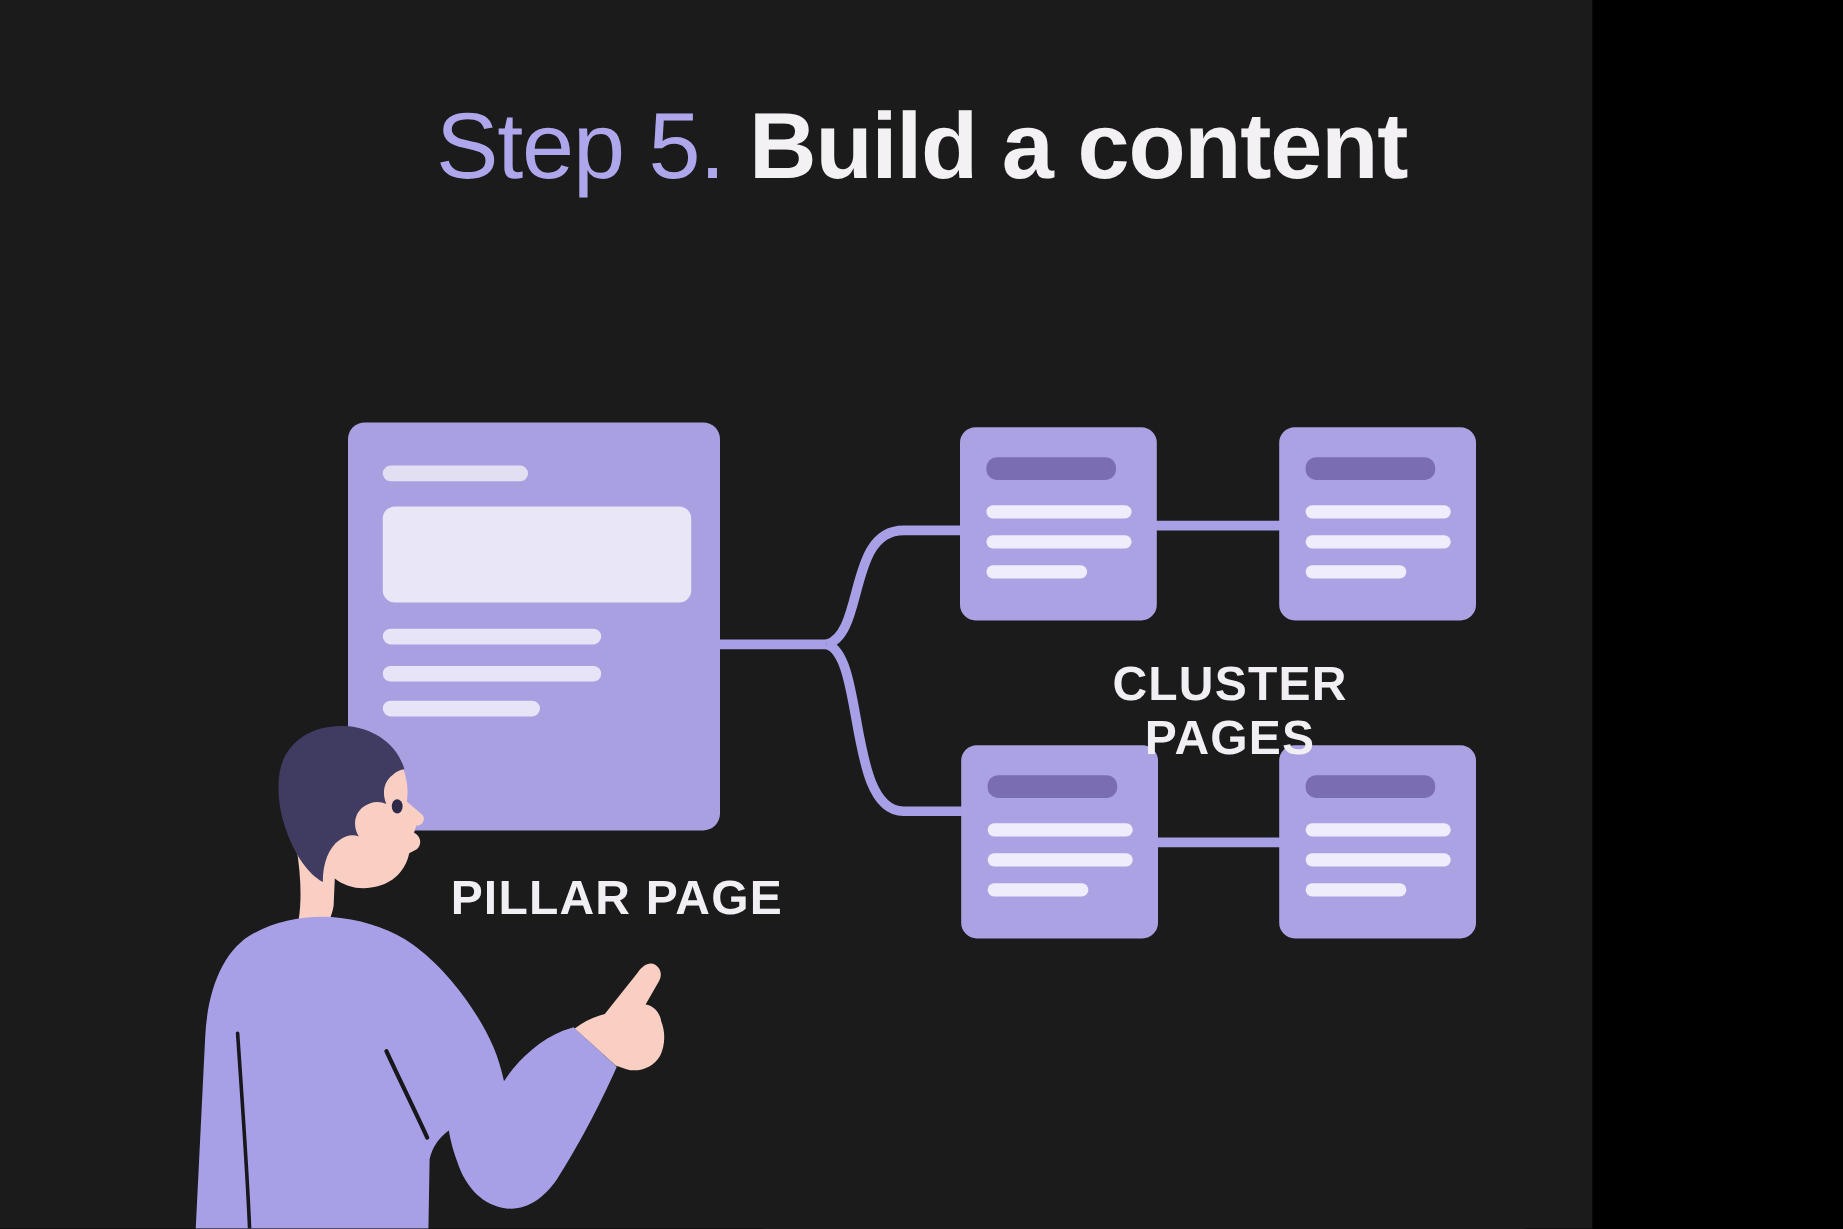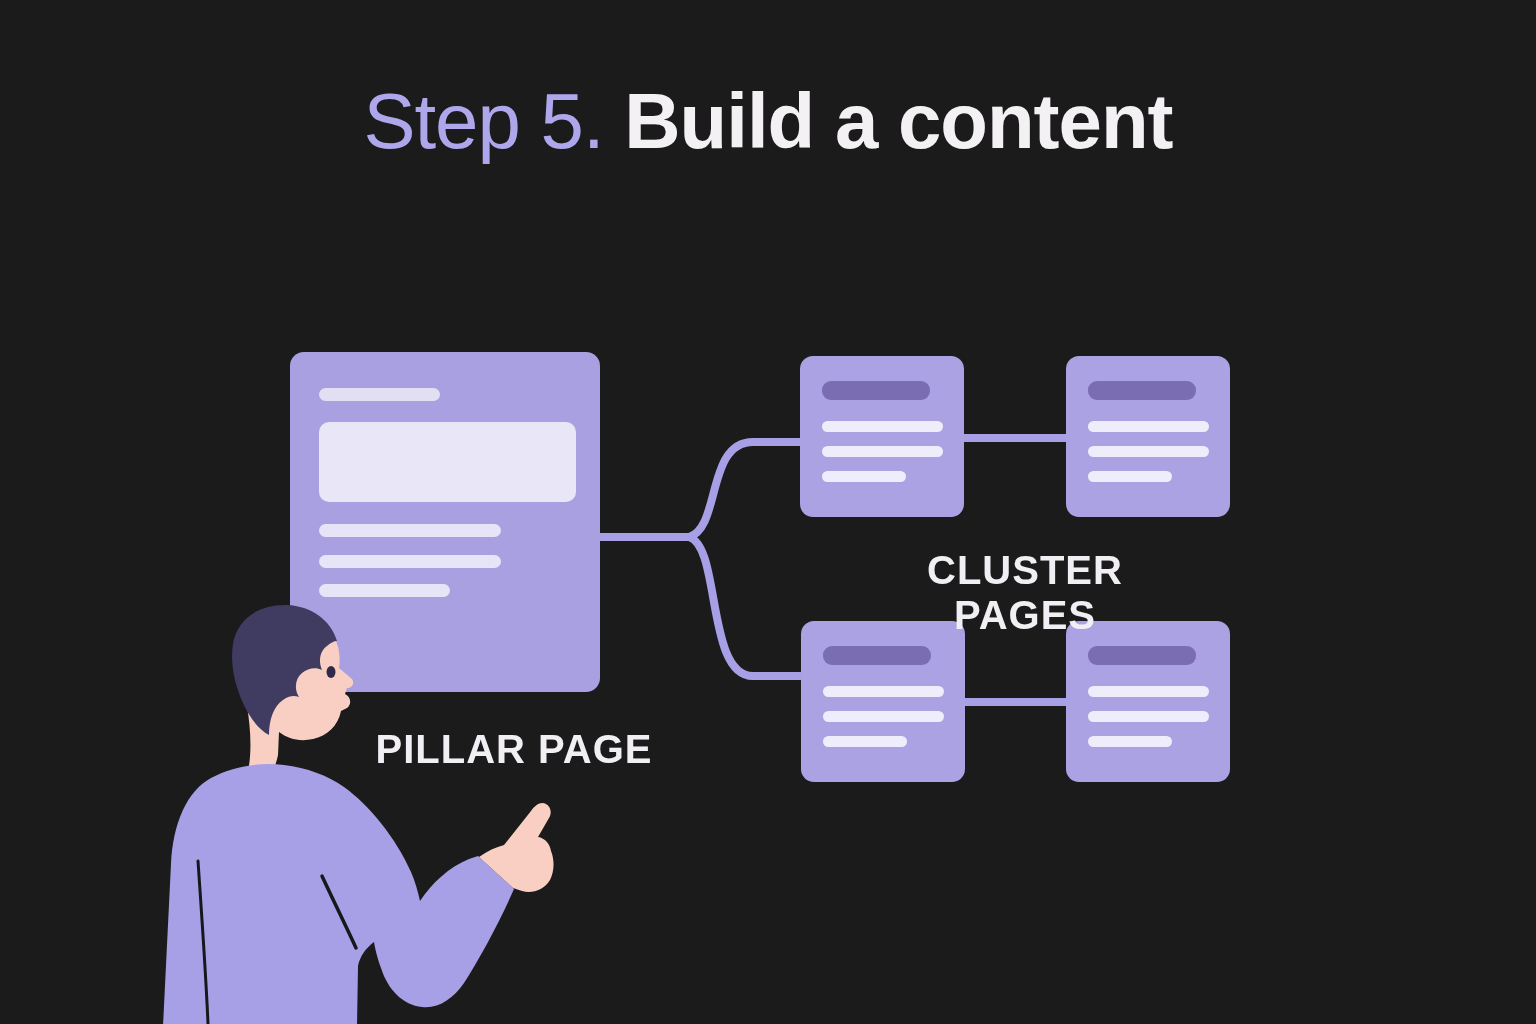--- a/index.html
+++ b/index.html
@@ -1,18 +1,18 @@
 <!DOCTYPE html>
 <html><head>
 <meta charset="utf-8">
 <style>
   html,body{margin:0;padding:0;background:#000;}
   .canvas{
     position:relative;
-    width:1536px;height:1024px;
+    width:1327px;height:1024px;
     background:#1b1b1b;
     overflow:hidden;
     font-family:"Liberation Sans", sans-serif;
   }
 
   
   .title{
     position:absolute;left:0;top:74px;width:1536px;
     text-align:center;
     font-size:78px;line-height:94px;

